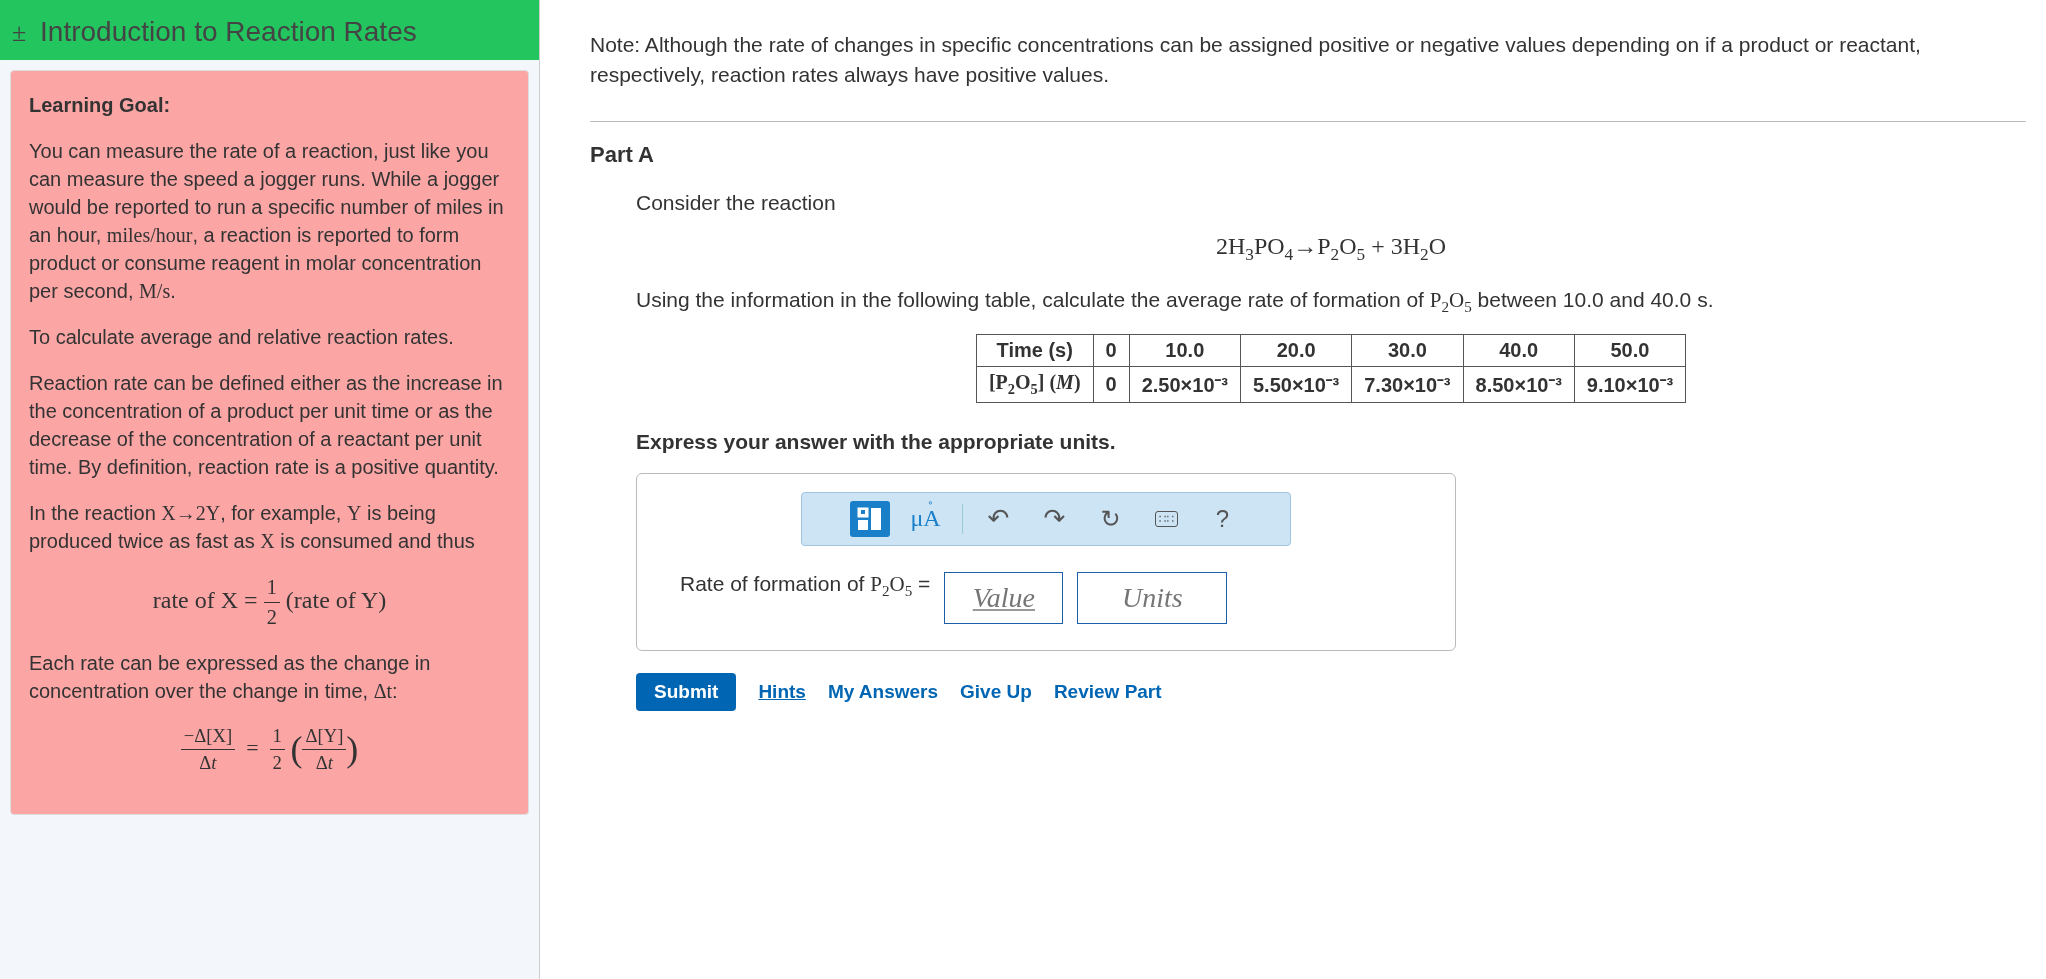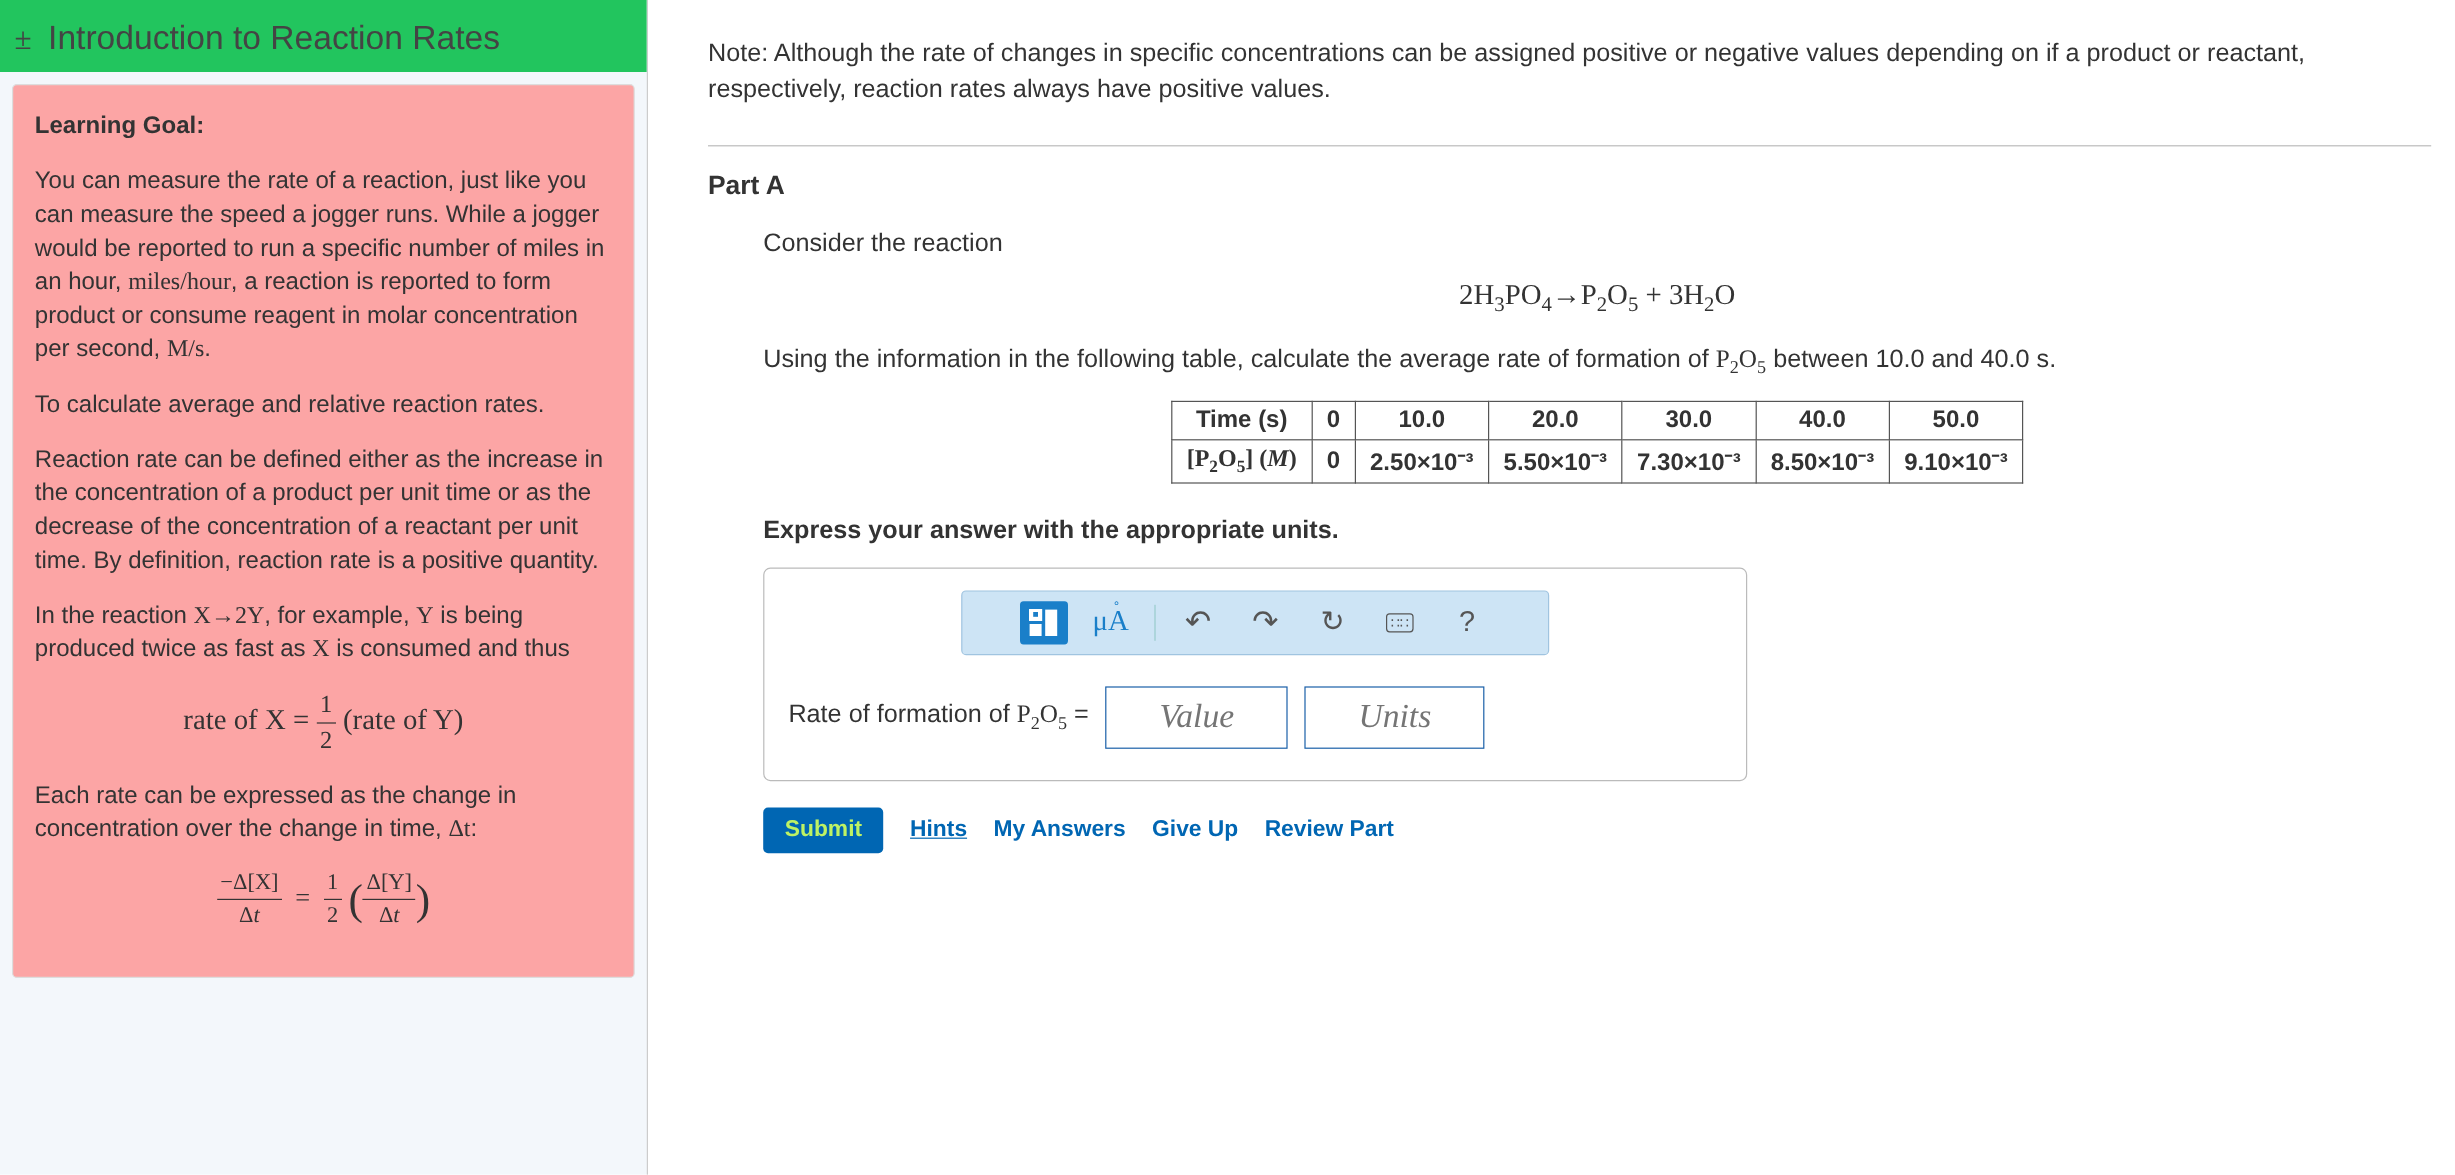--- a/index.html
+++ b/index.html
@@ -97,38 +97,38 @@
     align-items: center;
     justify-content: center;
     width: 490px;
     margin: 0 auto 26px auto;
     font-size: 22px;
     color: #555;
   }
   .toolbar .tbtn { cursor: pointer; display:flex; align-items:center; justify-content:center; width: 40px; height: 36px; }
   .toolbar .tbtn.blue { background: #1a7fc9; border-radius: 3px; color:#fff; }
   .toolbar .divider-v { width:1px; height:30px; background:#9cc; }
-  .answer-row { display:flex; align-items:center; gap: 14px; font-size: 21px; }
+  .answer-row { display:flex; gap: 14px; font-size: 21px; margin-left: 23px; }
   .answer-row .label { font-family: Arial; }
   .answer-row input {
     height: 52px;
     border: 1px solid #1a5fa8;
     font-family: 'Times New Roman', serif;
     font-style: italic;
     font-size: 28px;
     color: #999;
     padding: 0 14px;
     text-align: center;
   }
-  .answer-row input.value { width: 152px; }
+  .answer-row input.value { width: 119px; text-decoration: underline; }
   .answer-row input.units { width: 150px; }
   .action-row { margin-top: 22px; display:flex; align-items:center; gap: 22px; font-size: 19px;}
   .submit-btn {
     background: #0066b3;
-    color: #bef264;
+    color: #ffffff;
     font-weight: bold;
     border: none;
     border-radius: 4px;
     padding: 8px 18px;
     font-size: 19px;
     cursor: pointer;
   }
   .link { color: #0066b3; font-weight: bold; cursor: pointer; }
   .link.u { text-decoration: underline; }
   .kbd-icon { border:1.5px solid #555; border-radius:3px; font-size:12px; padding:1px 3px; display:inline-block; line-height:1; }

